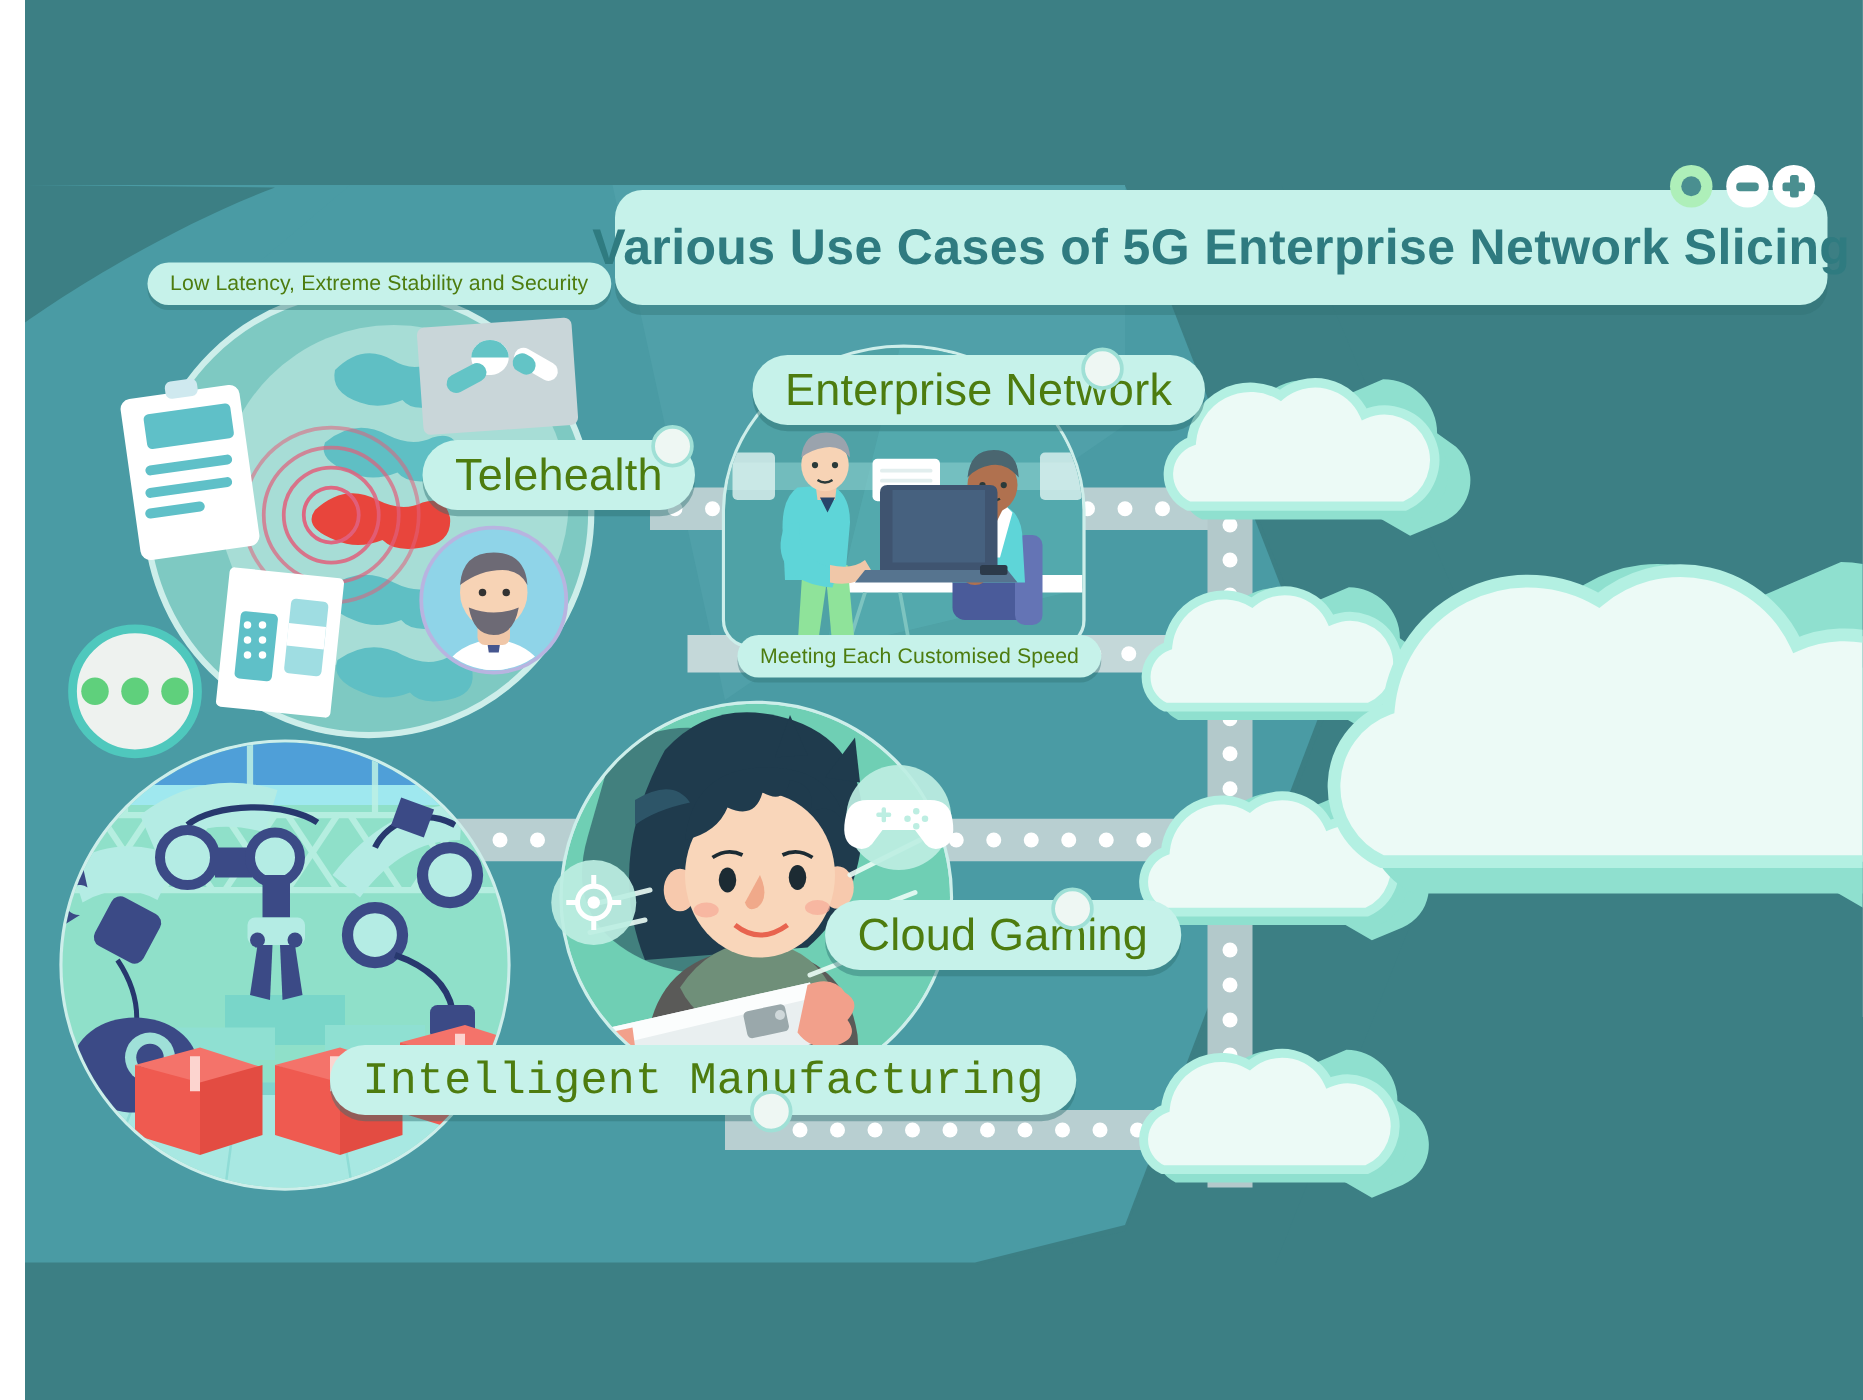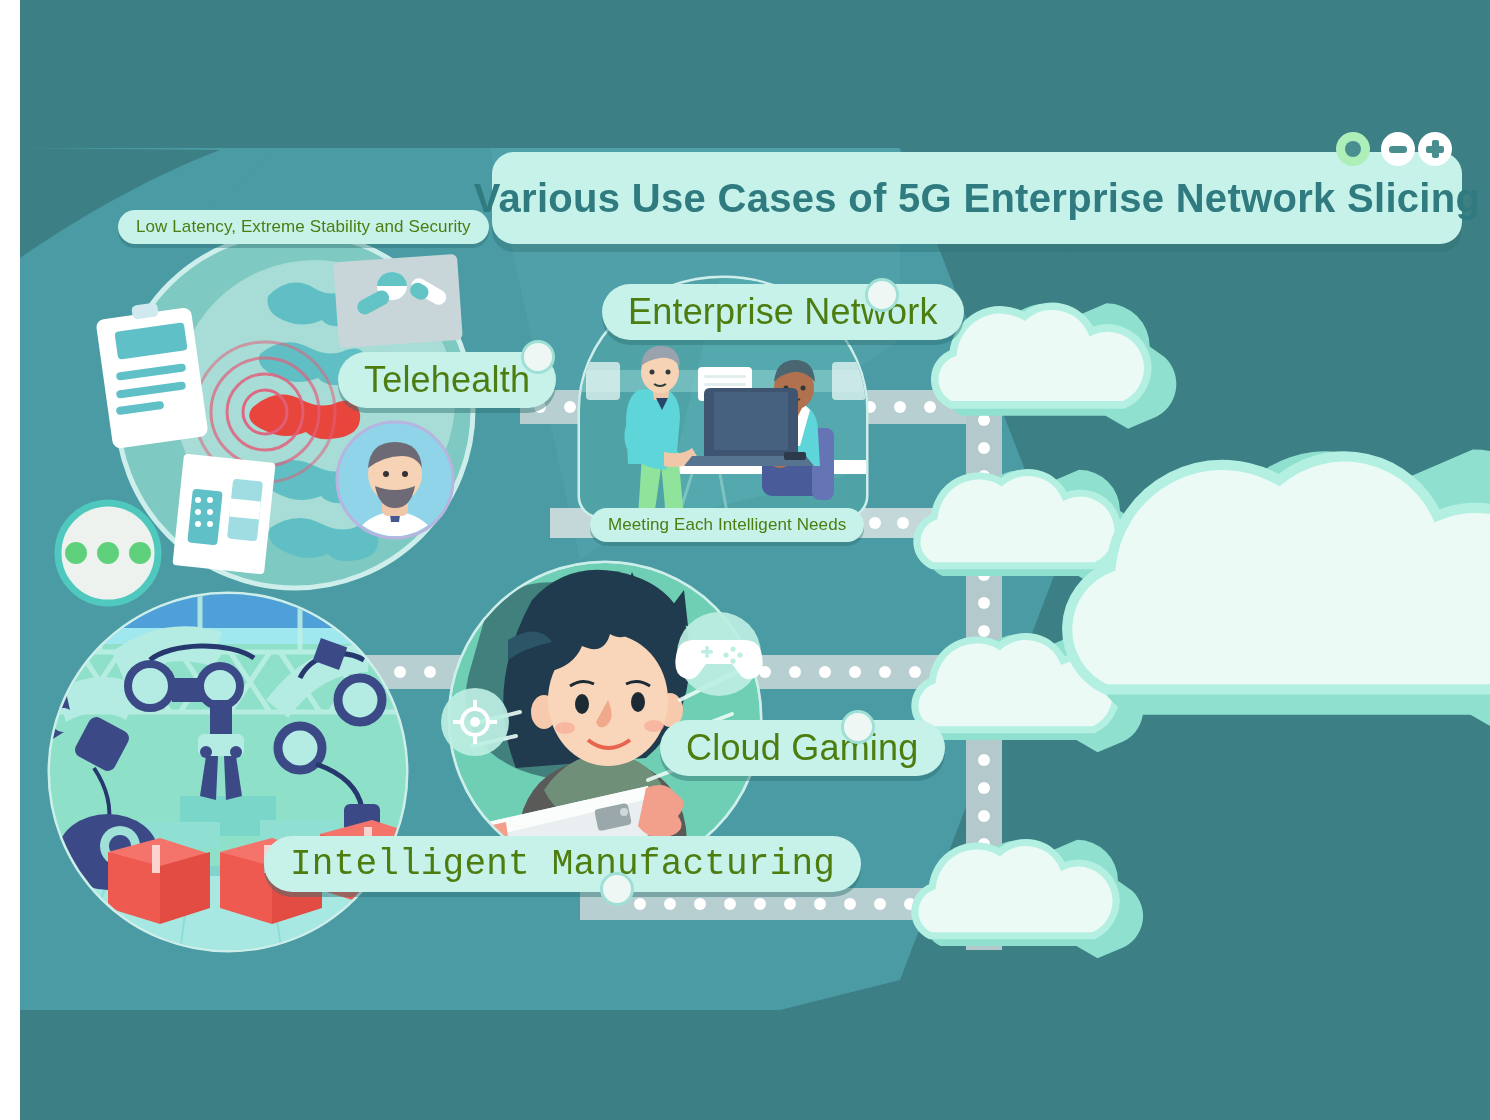--- a/index.html
+++ b/index.html
@@ -536,21 +536,21 @@
   <div class="wc rec" style="left:1316px; top:132px;"></div>
   <div class="wc min" style="left:1361px; top:132px;"></div>
   <div class="wc plus" style="left:1398px; top:132px;"></div>
 
   <div class="pill sub" style="left:98px; top:210px;">Low Latency, Extreme Stability and Security</div>
   <div class="pill main" style="left:318px; top:352px;">Telehealth</div>
   <div class="node-dot" style="left:501px; top:340px;"></div>
 
   <div class="pill main" style="left:582px; top:284px;">Enterprise Network</div>
   <div class="node-dot" style="left:845px; top:278px;"></div>
-  <div class="pill sub" style="left:570px; top:508px;">Meeting Each Intelligent Needs</div>
+  <div class="pill sub" style="left:570px; top:508px;">Meeting Each Customised Speed</div>
 
   <div class="pill main" style="left:640px; top:720px;">Cloud Gaming</div>
   <div class="node-dot" style="left:821px; top:710px;"></div>
 
   <div class="pill main" style="left:244px; top:836px;font-family:Liberation Mono, monospace;">Intelligent Manufacturing</div>
   <div class="node-dot" style="left:580px; top:872px;"></div>
 
 </div>
 
 </body></html>

